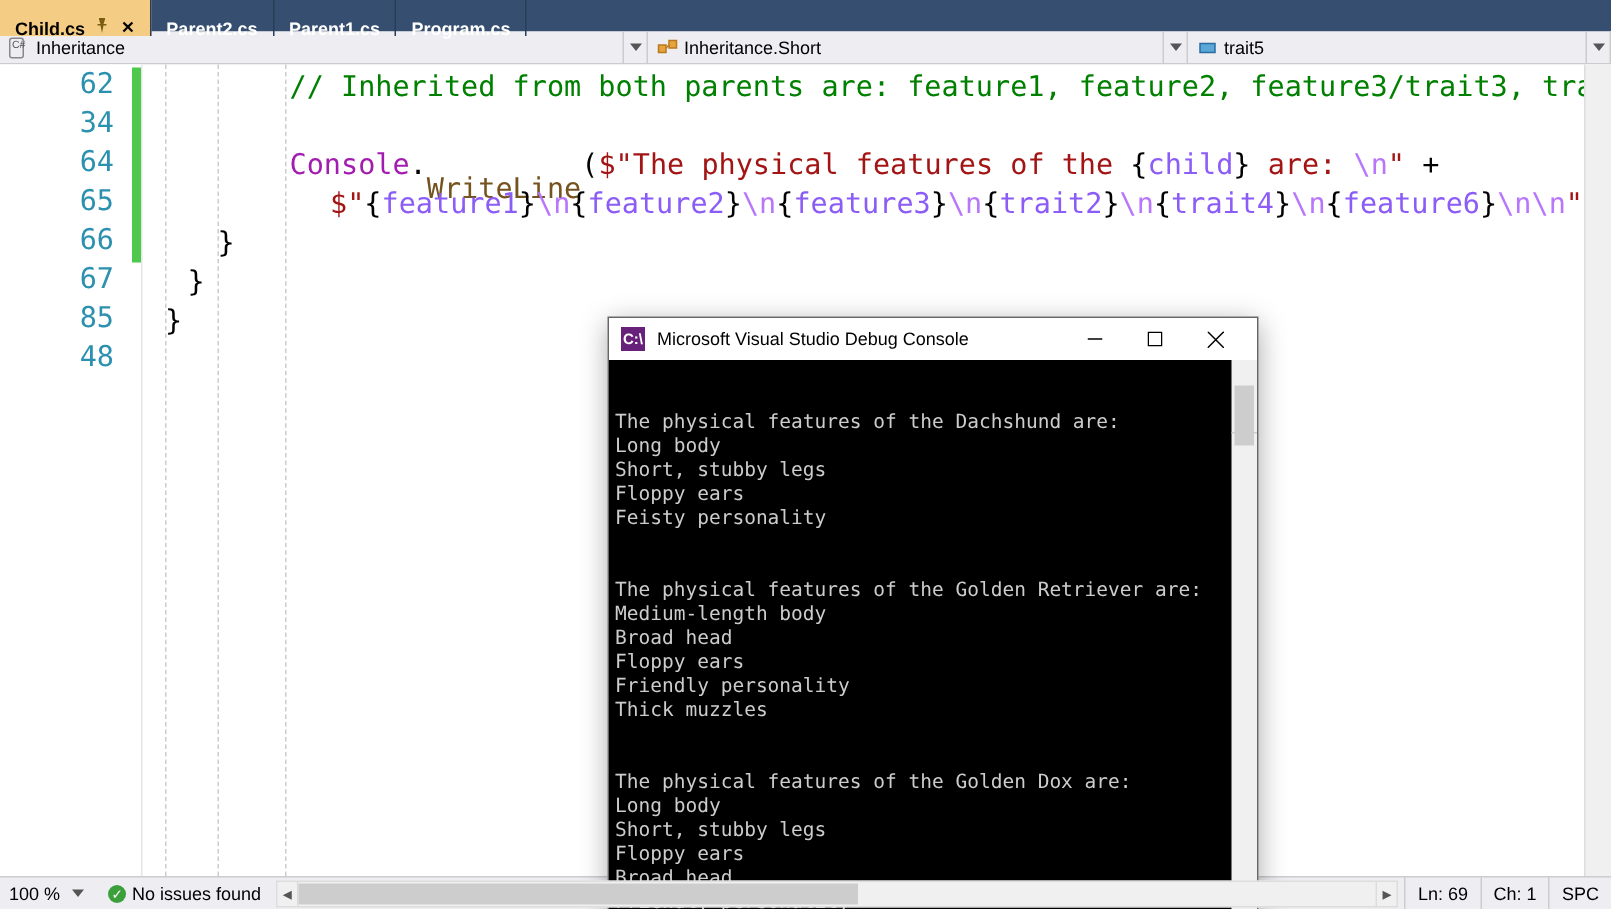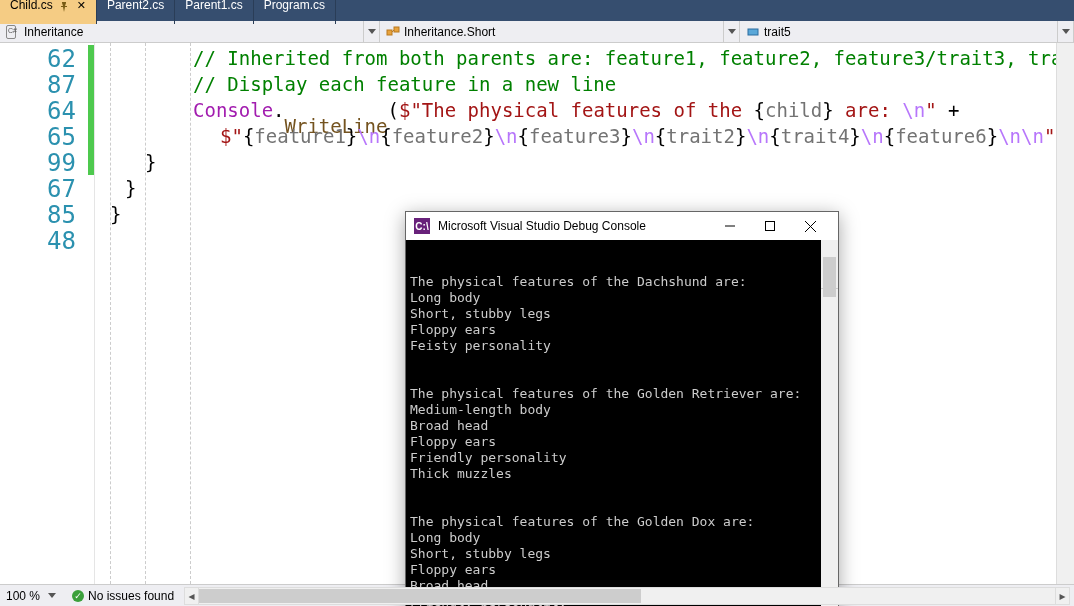--- a/index.html
+++ b/index.html
@@ -1,44 +1,44 @@
 <!DOCTYPE html>
 <html><head>
 <meta charset="utf-8">
 <style>
   * { box-sizing: border-box; margin: 0; padding: 0; }
   html, body { width: 1074px; height: 606px; font-family: "Segoe UI", Arial, sans-serif; font-size: 12px; background: #fff; overflow: hidden; }
   
   .tabstrip { height: 21px; background: #364E6F; display: flex; align-items: stretch; }
-  .tab { display: flex; align-items: flex-end; padding: 12px 10px; color: #fff; font-size: 12px; border-right: 1px solid #2a3d57; position: relative; }
+  .tab { display: flex; align-items: flex-start; padding: 12px 10px; color: #fff; font-size: 12px; border-right: 1px solid #2a3d57; position: relative; font-weight: bold; }
   .tab.active { background: #F5CC84; color: #000; }
   .tab .pin { margin-left: 6px; font-size: 10px; }
   .tab .close { margin-left: 8px; font-size: 11px; }
   
   .navbar { height: 22px; background: #EEEEF2; border-bottom: 1px solid #ccc; display: flex; align-items: stretch; font-size: 12px; }
   .navcell { display: flex; align-items: center; border-right: 1px solid #ccc; padding: 0 6px; position: relative; }
   .navcell .dd { position: absolute; right: 0; top: 0; bottom: 0; width: 16px; display: flex; align-items: center; justify-content: center; border-left: 1px solid #ccc; }
   .navcell .chev { display:inline-block; width:0;height:0;border-left:4px solid transparent;border-right:4px solid transparent;border-top:5px solid #555; }
   .navicon { width: 14px; height: 14px; margin-right: 4px; display:inline-flex; align-items:center; justify-content:center; }
   
   .editor-wrap { position: relative; height: calc(606px - 21px - 22px - 22px); background: #fff; }
   .gutter { position:absolute; left:0; top:0; bottom:0; width: 95px; background:#fff; border-right:1px solid #e5e5e5; }
-  .linenum { position:absolute; right: 18px; width: 60px; text-align: right; color:#2B91AF; font-family: Consolas, monospace; font-size: 24px; }
+  .linenum { position:absolute; right: 18px; width: 60px; text-align: right; color:#2B91AF; font-family: Consolas, monospace; font-size: 19px; }
   .green-marker { position:absolute; left: 88px; width: 6px; background:#4EC94E; }
   .code { position:absolute; left: 95px; right: 18px; top:0; bottom:0; font-family: Consolas, monospace; font-size: 19px; white-space: pre; color:#000; }
   .outline { position:absolute; left:100px; top:0; bottom:0; width:1px; border-left:1px dashed #ccc; }
   .outline2 { left: 144px; }
   .outline3 { left: 188px; }
   .code-line { position:absolute; left:0; right:0; height:26px; display:flex; align-items:center; }
   .c-comment { color:#008000; }
   .c-type { color:#a21caf; }
   .c-method { color:#74531F;margin-top:32px; }
   .c-str { color:#A31515; }
   .c-esc { color:#B776FB; }
-  .c-ident { color:#737373; }
+  .c-ident { color:#8b5cf6; }
   .sb-vert { position:absolute; right:0; top:0; bottom:0; width:18px; background:#f0f0f0; border-left:1px solid #ddd; }
   
   .statusbar { height:22px; background:#EEEEF2; border-top:1px solid #ccc; display:flex; align-items:center; font-size:12px; }
   .status-left { display:flex; align-items:center; gap:6px; padding:0 6px; }
   .status-left .zd { width:0;height:0;border-left:4px solid transparent;border-right:4px solid transparent;border-top:5px solid #555;margin-left:2px;}
   .hscroll { flex:1; height:18px; background:#f0f0f0; border:1px solid #ddd; margin:0 4px; position:relative; }
   .hscroll .thumb { position:absolute; left:14px; top:1px; bottom:1px; width:50%; background:#cdcdcd; }
   .hscroll .arrow { position:absolute; top:0; bottom:0; width:14px; display:flex;align-items:center;justify-content:center;color:#555;}
   .hscroll .arrow.left{left:0;border-right:1px solid #ddd;}
   .hscroll .arrow.right{right:0;border-left:1px solid #ddd;}
@@ -77,21 +77,21 @@
   </div>
   <div class="tab">
     <span>Parent1.cs</span>
   </div>
   <div class="tab">
     <span>Program.cs</span>
   </div>
 </div>
 
 <div class="navbar">
-  <div class="navcell" style="width:380px">
+  <div class="navcell" style="width:432px">
     <span class="navicon">
         <span class="cs-icon"></span>
       </span>
     <span>Inheritance</span>
     <span class="dd">
         <span class="chev"></span>
       </span>
   </div>
   <div class="navcell" style="width:360px">
     <span class="navicon">
@@ -116,37 +116,34 @@
     <span class="dd">
         <span class="chev"></span>
       </span>
   </div>
 </div>
 
 <div class="editor-wrap">
   <div class="gutter">
     <div class="green-marker" style="top:2px;height:130px"></div>
     <div class="linenum" style="top:2px">62</div>
-    <div class="linenum" style="top:28px">87</div>
+    <div class="linenum" style="top:28px">34</div>
     <div class="linenum" style="top:54px">64</div>
     <div class="linenum" style="top:80px">65</div>
-    <div class="linenum" style="top:106px">99</div>
+    <div class="linenum" style="top:106px">66</div>
     <div class="linenum" style="top:132px">67</div>
     <div class="linenum" style="top:158px">85</div>
     <div class="linenum" style="top:184px">48</div>
   </div>
   <div class="outline" style="left:110px"></div>
   <div class="outline outline2" style="left:145px"></div>
   <div class="outline outline3" style="left:190px"></div>
   <div class="code">
     <div class="code-line" style="top:2px">
       <span style="padding-left:98px" class="c-comment">// Inherited from both parents are: feature1, feature2, feature3/trait3, trait2, and trait 4</span>
-    </div>
-    <div class="code-line" style="top:28px">
-      <span style="padding-left:98px" class="c-comment">// Display each feature in a new line</span>
     </div>
     <div class="code-line" style="top:54px;padding-left:98px">
       <span class="c-type">Console</span><span>.</span><span class="c-method">WriteLine</span><span>(</span><span class="c-str">$"</span><span class="c-str">The physical features of the </span><span>{</span><span class="c-ident">child</span><span>}</span><span class="c-str"> are: </span><span class="c-esc">\n</span><span class="c-str">"</span><span> +</span>
     </div>
     <div class="code-line" style="top:80px;padding-left:125px">
       <span class="c-str">$"</span><span>{</span><span class="c-ident">feature1</span><span>}</span><span class="c-esc">\n</span><span>{</span><span class="c-ident">feature2</span><span>}</span><span class="c-esc">\n</span><span>{</span><span class="c-ident">feature3</span><span>}</span><span class="c-esc">\n</span><span>{</span><span class="c-ident">trait2</span><span>}</span><span class="c-esc">\n</span><span>{</span><span class="c-ident">trait4</span><span>}</span><span class="c-esc">\n</span><span>{</span><span class="c-ident">feature6</span><span>}</span><span class="c-esc">\n</span><span class="c-esc">\n</span><span class="c-str">");</span>
     </div>
     <div class="code-line" style="top:106px;padding-left:50px"><span>}</span></div>
     <div class="code-line" style="top:132px;padding-left:30px"><span>}</span></div>
     <div class="code-line" style="top:158px;padding-left:15px"><span>}</span></div>
@@ -213,13 +210,18 @@
     <span style="margin-left:10px;display:flex;align-items:center">
       <span class="check-circle">✓</span>
       <span>No issues found</span>
     </span>
   </div>
   <div class="hscroll">
     <div class="arrow left">◂</div>
     <div class="thumb"></div>
     <div class="arrow right">▸</div>
   </div>
+  <div class="status-right">
+    <span class="cell">Ln: 69</span>
+    <span class="cell">Ch: 1</span>
+    <span class="cell">SPC</span>
+  </div>
 </div>
 
 </body></html>

